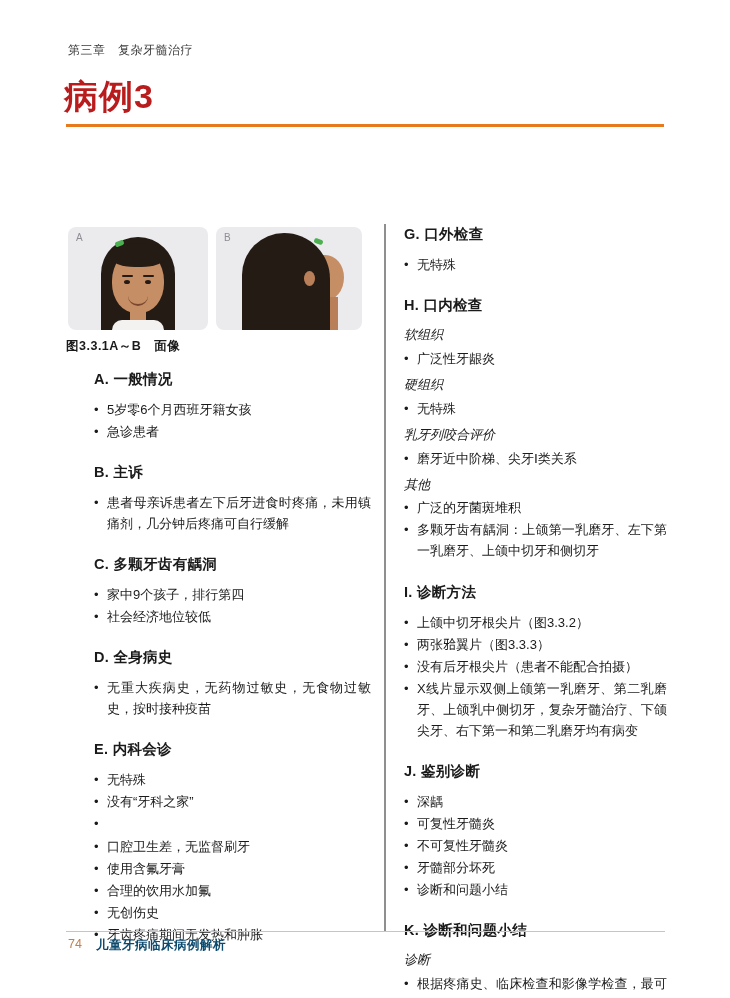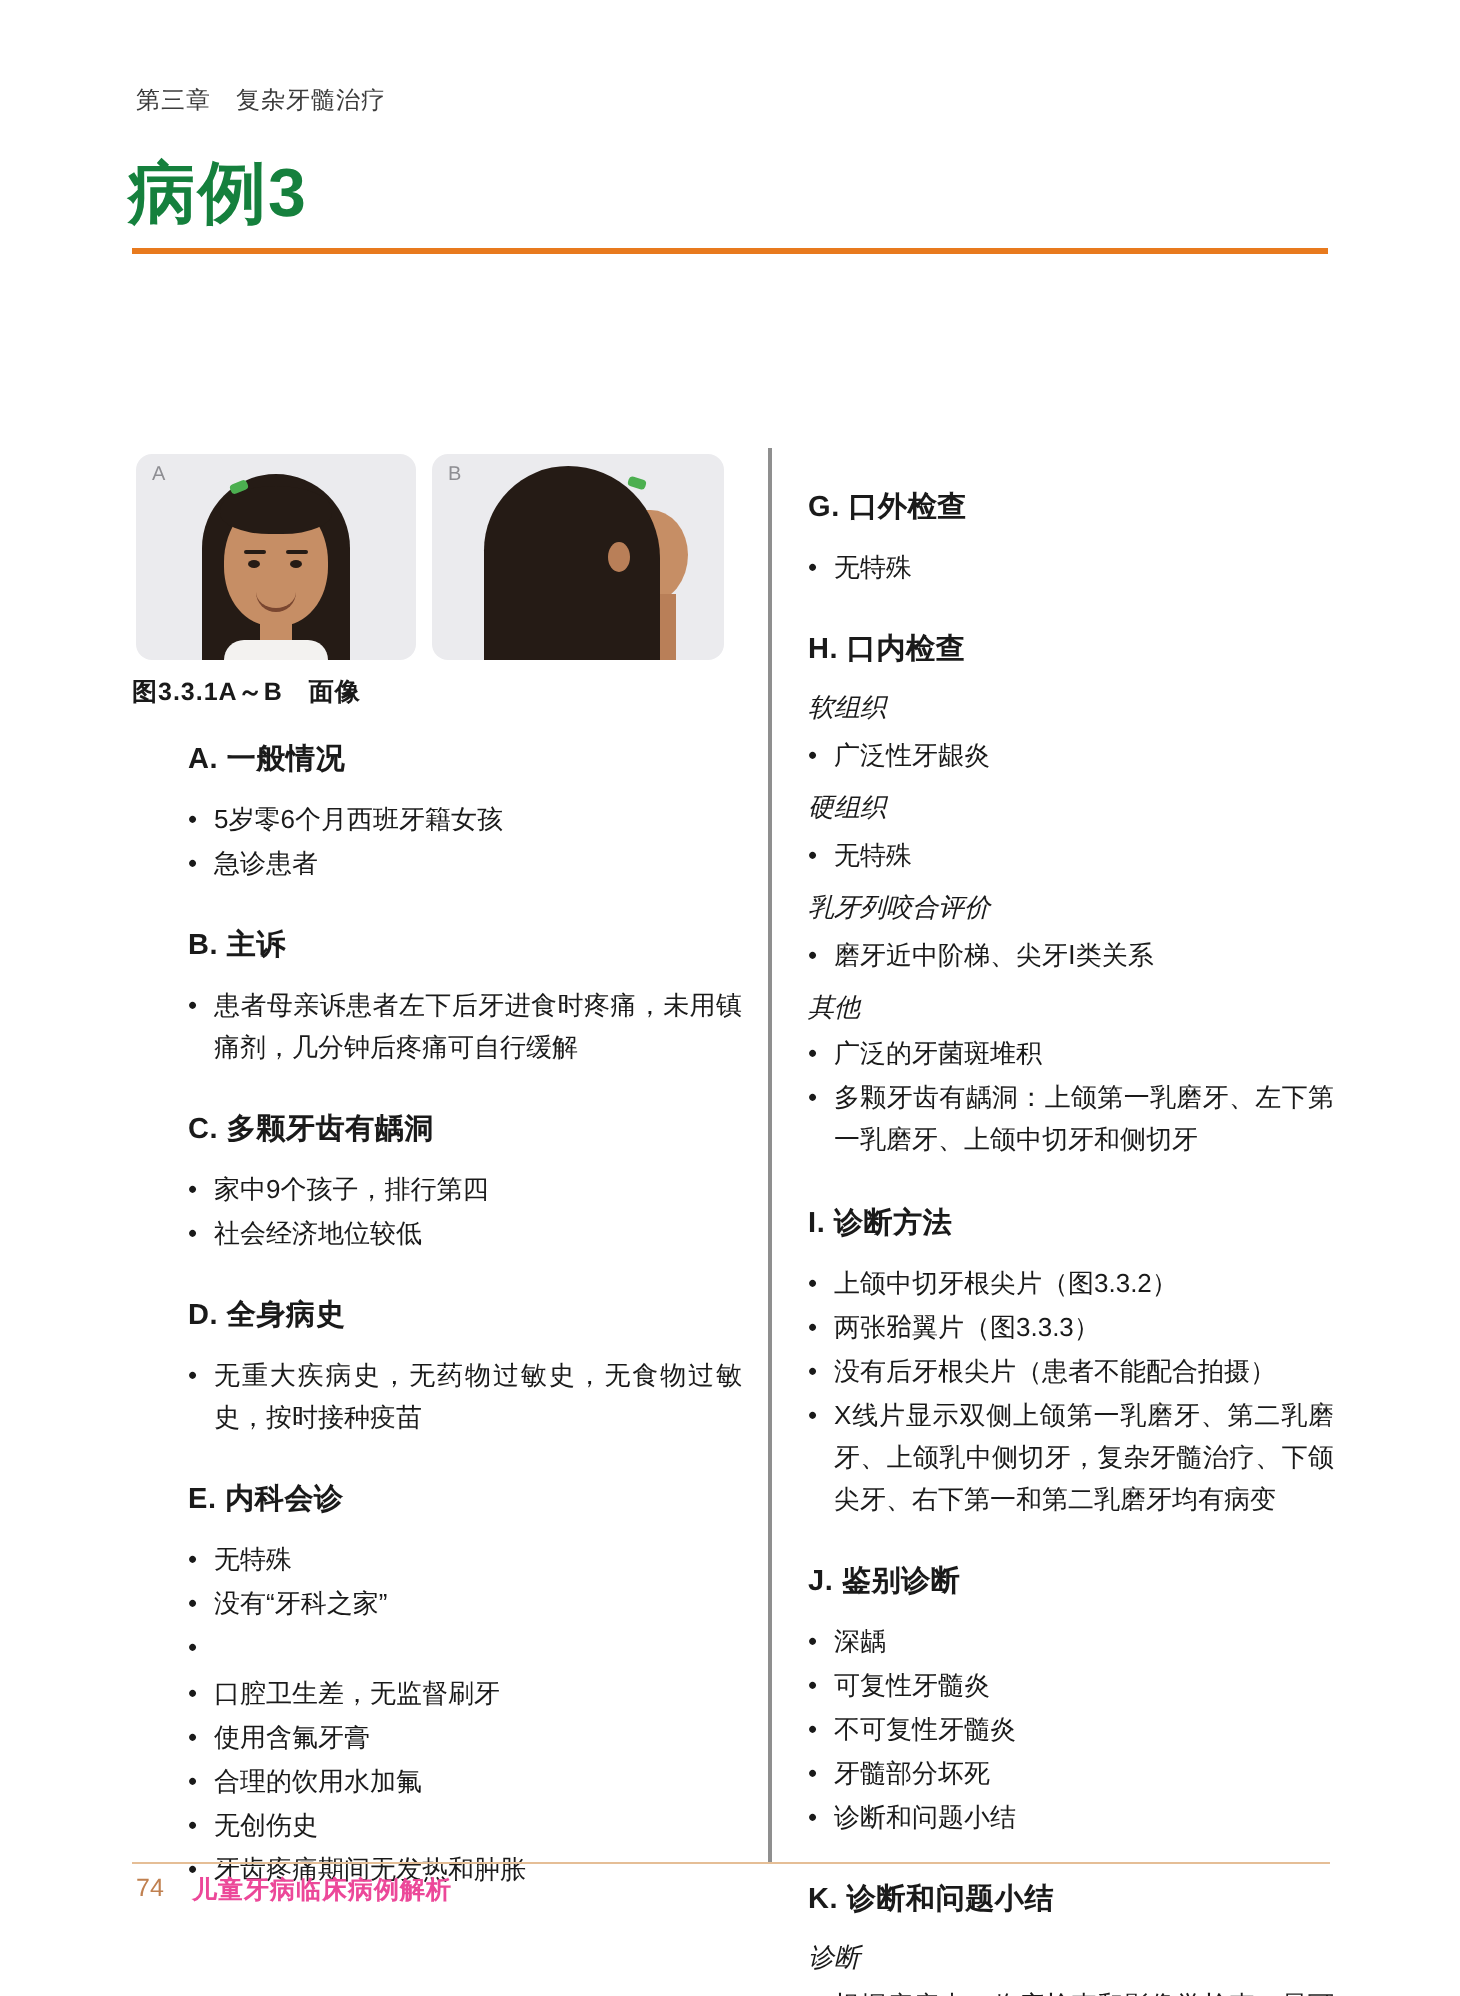--- a/index.html
+++ b/index.html
@@ -47,39 +47,39 @@
 
   .hairB  { left:26px; top:6px; width:88px; height:150px; border-radius:44px 48px 20px 22px; }
   .faceB  { left:94px; top:28px; width:34px; height:46px; border-radius:10px 20px 60% 30% / 16px 24px 55% 25%; }
   .earB   { left:88px; top:44px; width:11px; height:15px; border-radius:50%; }
   .clipB  { left:98px; top:12px; width:9px; height:5px; border-radius:2px; transform:rotate(18deg); }
   .neckB  { left:104px; top:70px; width:18px; height:33px; }
 
   
   .sections-left { padding-left:28px; }
   .case-section .sec-heading { font-size:14.5px; font-weight:bold; margin:21px 0 10px; letter-spacing:.3px; }
-  .col-right .case-section:first-child .sec-heading { margin-top:19px; }
+  .col-right .case-section:first-child .sec-heading { margin-top:0; }
   .sections-left .case-section:first-child .sec-heading { margin-top:15px; }
   .bullet { display:flex; font-size:13px; line-height:1.62; margin:1px 0; text-align:justify; }
   .bullet .dot { flex:none; width:13px; }
   .subhead { font-style:italic; font-size:13px; line-height:1.6; margin:6px 0 2px; font-family:"Liberation Serif","DejaVu Serif",serif; }
 
   
   .footer-rule { position:absolute; left:66px; top:931px; width:599px; height:1px; }
   .footer-pagenum { position:absolute; left:68px; top:937px; font-size:12.5px; }
   .footer-booktitle { position:absolute; left:96px; top:937px; font-size:12.5px; font-weight:bold; letter-spacing:.5px; }
 </style>
 </head>
 <body>
 
 <div class="page">
 
   <div class="chapter-header">第三章　复杂牙髓治疗</div>
 
-  <div class="case-label" style="color: #15803d;">病例3</div>
+  <div class="case-label" style="color: #b91c1c;">病例3</div>
   <div class="case-rule" style="background: rgb(232, 122, 30);"></div>
 
 
   <div class="col-divider" style="background: rgb(143, 143, 143);"></div>
 
   <div class="col-left">
     <div class="photo-row">
 
       <div class="photo-frame photo-a" style="background: rgb(235, 235, 238);">
         <span class="photo-label" style="color: rgb(142, 142, 147);">A</span>
@@ -268,15 +268,15 @@
           <div class="bullet">
             <span class="dot">•</span>
             <span class="btext">根据疼痛史、临床检查和影像学检查，最可能的诊断为左下第一乳磨牙深龋伴可复性牙髓炎</span>
           </div>
         </section>
       </div>
   </div>
 
   <div class="footer-rule" style="background: rgb(229, 190, 150);"></div>
   <div class="footer-pagenum" style="color: rgb(192, 128, 80);">74</div>
-  <div class="footer-booktitle" style="color: #ec4899;">儿童牙病临床病例解析</div>
+  <div class="footer-booktitle" style="color: #0c4a6e;">儿童牙病临床病例解析</div>
 
 </div>
 
 </body></html>

